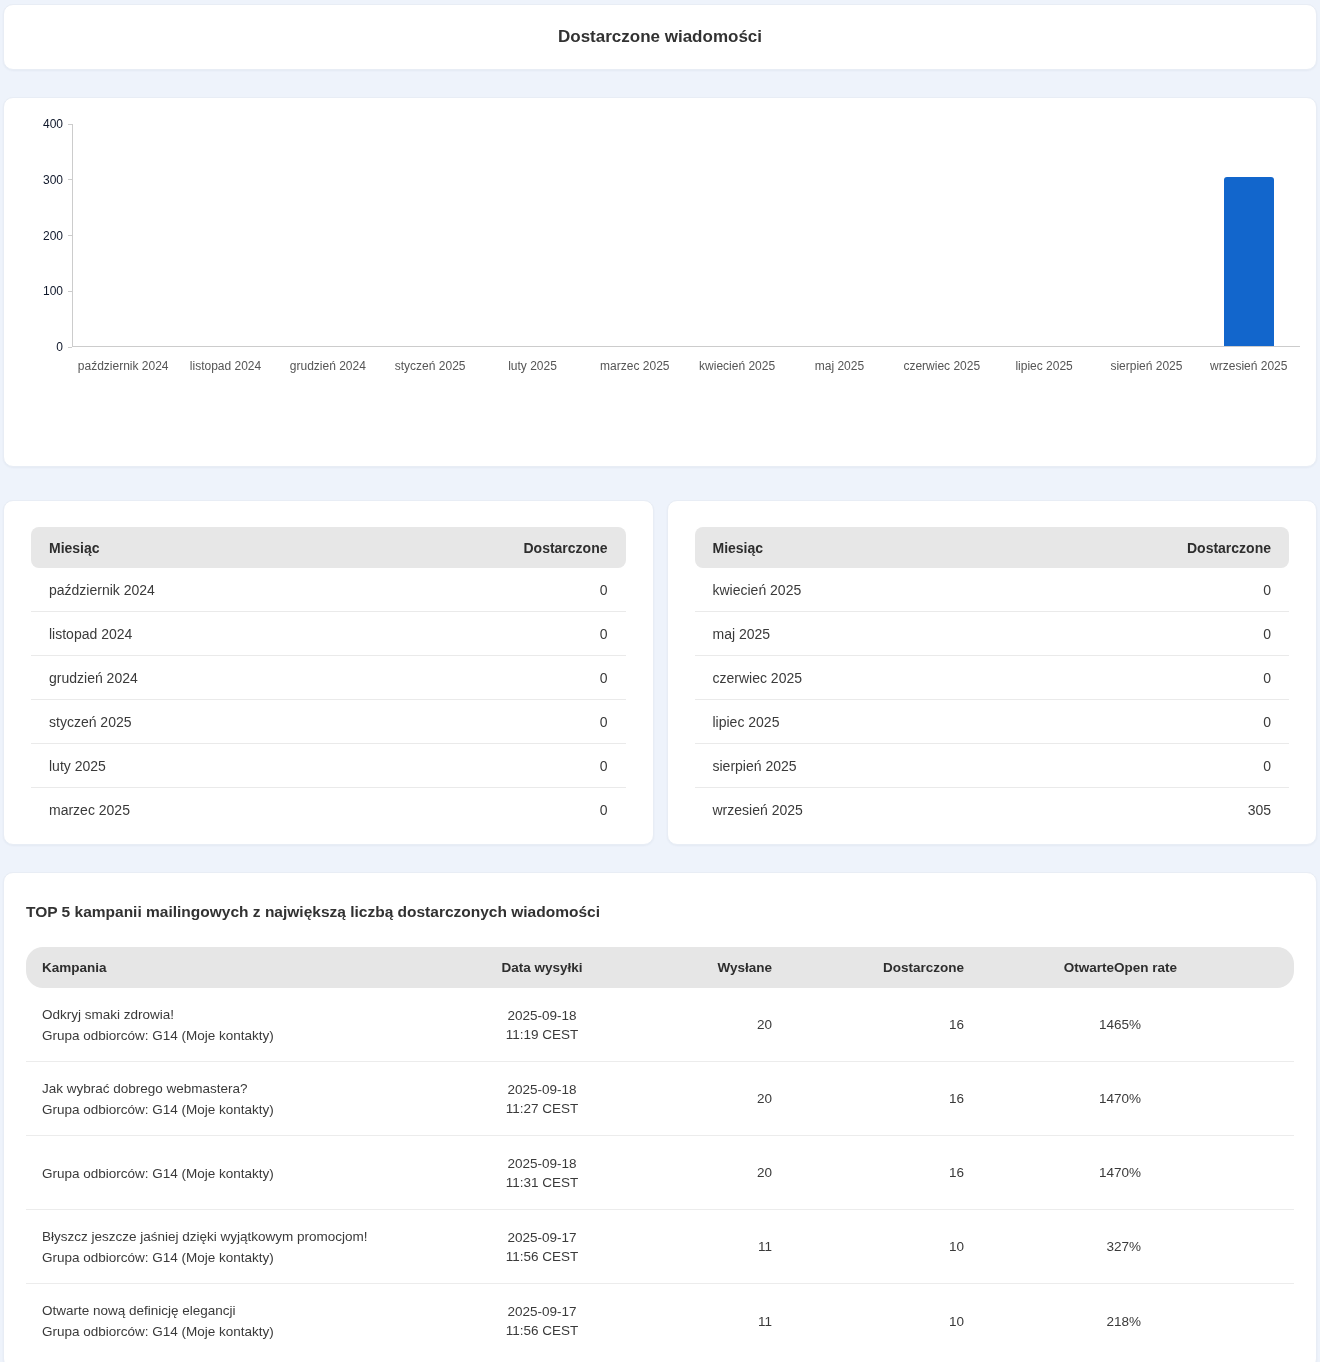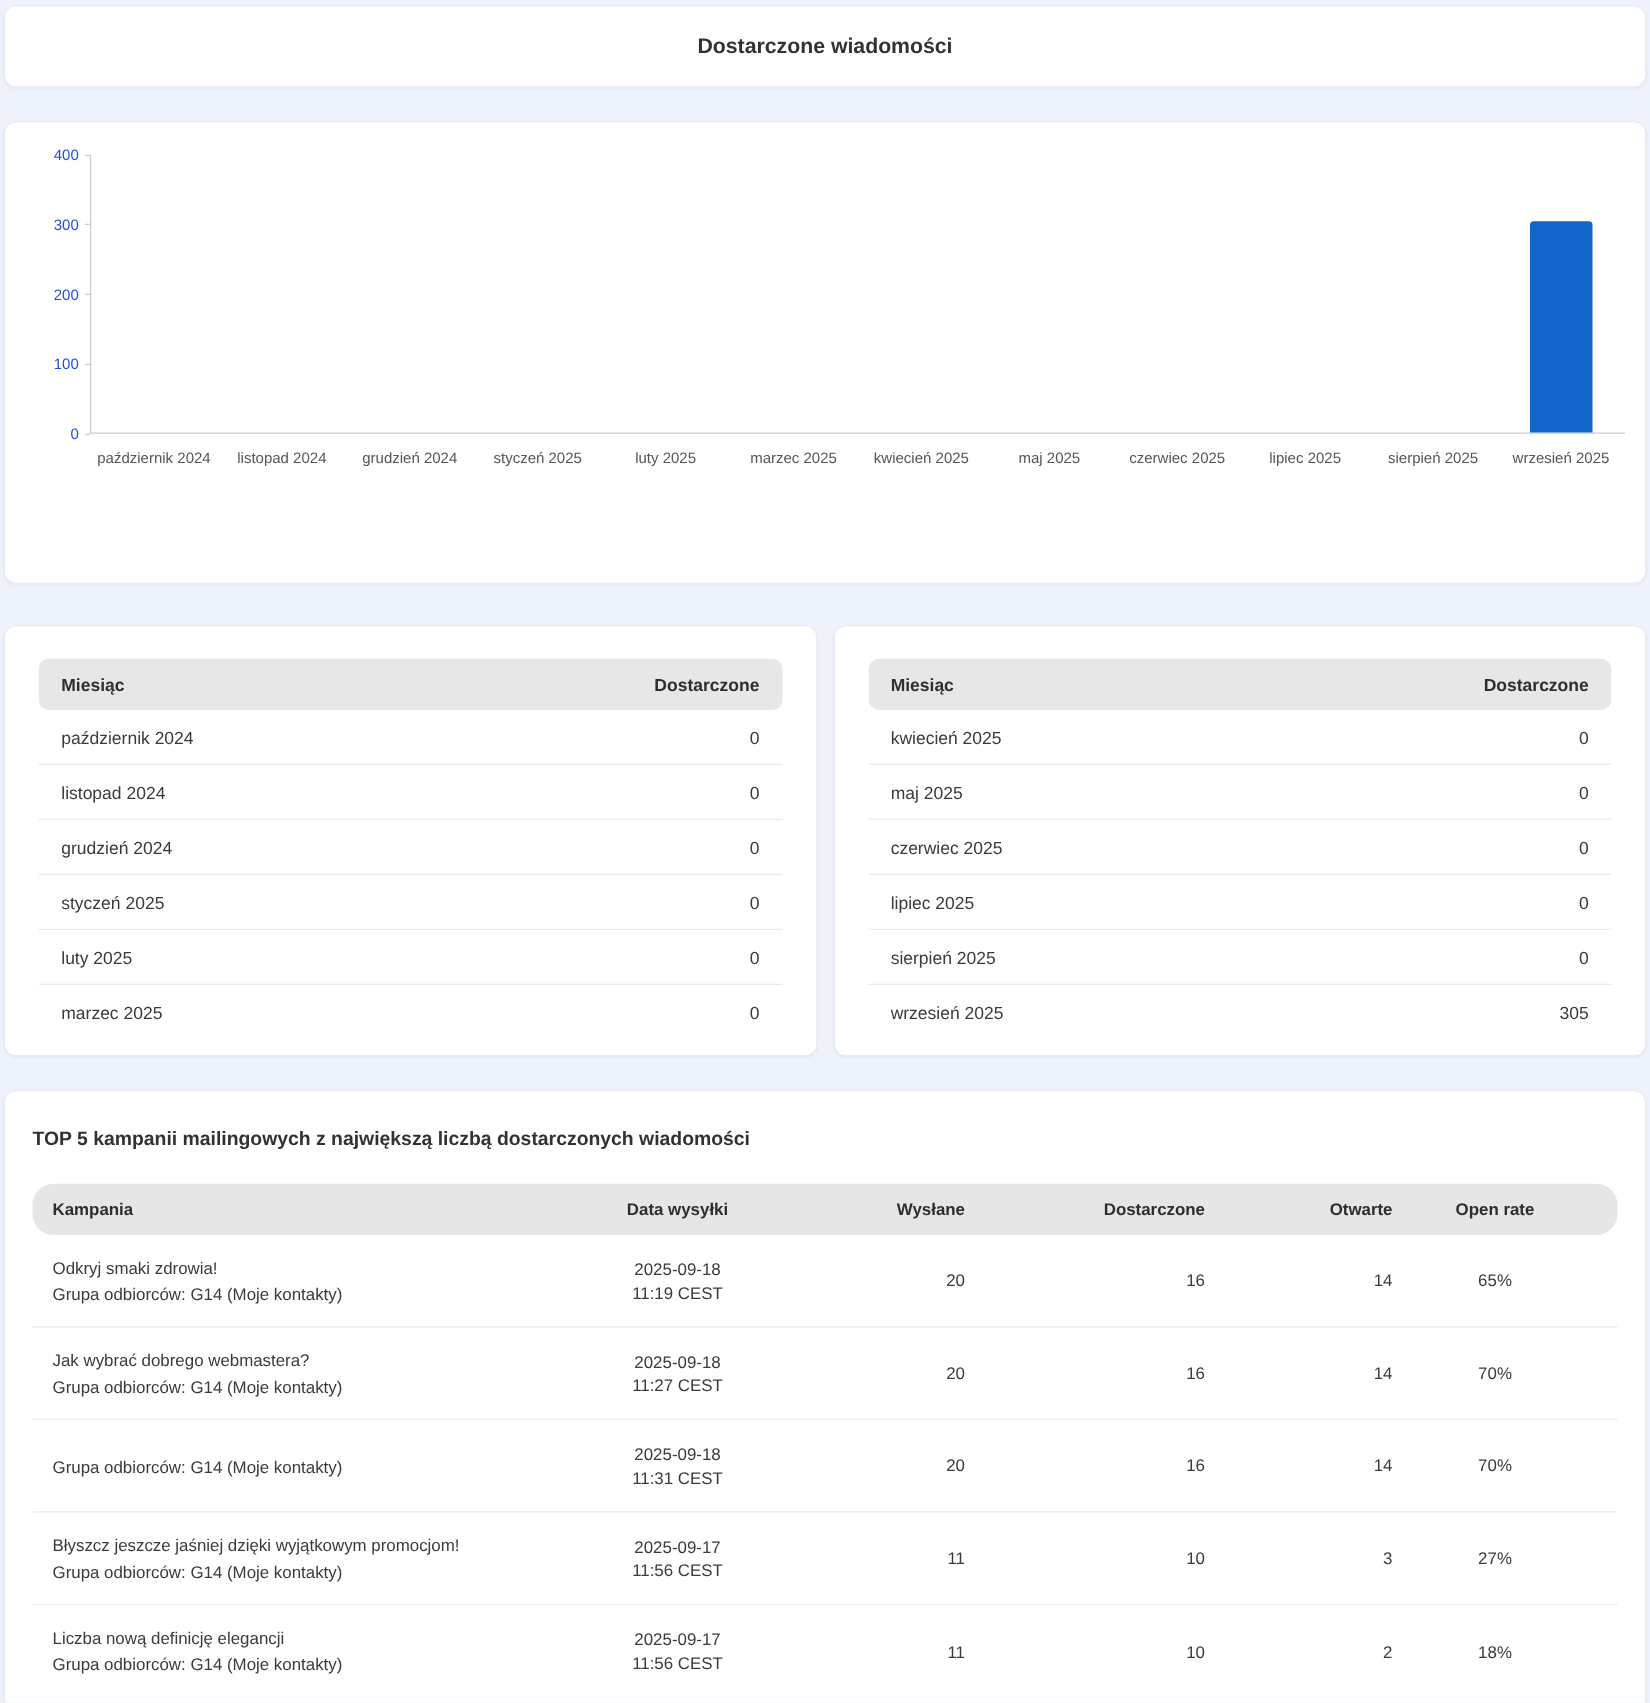--- a/index.html
+++ b/index.html
@@ -65,21 +65,21 @@
     flex: none;
   }
   .y-tick {
     position: absolute;
     right: 0;
     transform: translateY(-50%);
     display: flex;
     align-items: center;
     gap: 5px;
     font-size: 12px;
-    color: #1d4ed8;
+    color: #0f172a;
   }
   .y-tick .tickmark { width: 4px; height: 1px; background: var(--axis-color); }
   .plot {
     flex: 1;
     height: 223px;
     border-left: 1px solid var(--axis-color);
     border-bottom: 1px solid var(--axis-color);
     display: flex;
     align-items: flex-end;
   }
@@ -170,21 +170,21 @@
     border-bottom: 1px solid #ececec;
     font-size: 13.5px;
     color: #3a3a3a;
   }
   .camp-row:last-child { border-bottom: none; }
   .col-name { flex: 1; min-width: 0; text-align: left; }
   .col-date { width: 170px; flex: none; text-align: center; }
   .col-sent { width: 145px; flex: none; text-align: right; }
   .col-delivered { width: 192px; flex: none; text-align: right; }
   .col-opened { width: 150px; flex: none; text-align: right; }
-  .col-rate { width: 164px; flex: none; text-align: center; }
+  .col-rate { width: 164px; flex: none; text-align: left; }
   .camp-name { line-height: 19px; }
   .camp-audience { line-height: 19px; margin-top: 2px; }
   .camp-date-line { line-height: 19px; }
 </style>
 </head>
 <body>
 
 <div class="card header-card">
   <h1>Dostarczone wiadomości</h1>
 </div>
@@ -398,21 +398,21 @@
           <div class="camp-date-line">2025-09-17</div>
           <div class="camp-date-line">11:56 CEST</div>
         </div>
         <div class="col-sent">11</div>
         <div class="col-delivered">10</div>
         <div class="col-opened">3</div>
         <div class="col-rate">27%</div>
       </div>
       <div class="camp-row">
         <div class="col-name">
-          <div class="camp-name">Liczba nową definicję elegancji</div>
+          <div class="camp-name">Otwarte nową definicję elegancji</div>
           <div class="camp-audience">Grupa odbiorców: G14 (Moje kontakty)</div>
         </div>
         <div class="col-date">
           <div class="camp-date-line">2025-09-17</div>
           <div class="camp-date-line">11:56 CEST</div>
         </div>
         <div class="col-sent">11</div>
         <div class="col-delivered">10</div>
         <div class="col-opened">2</div>
         <div class="col-rate">18%</div>

